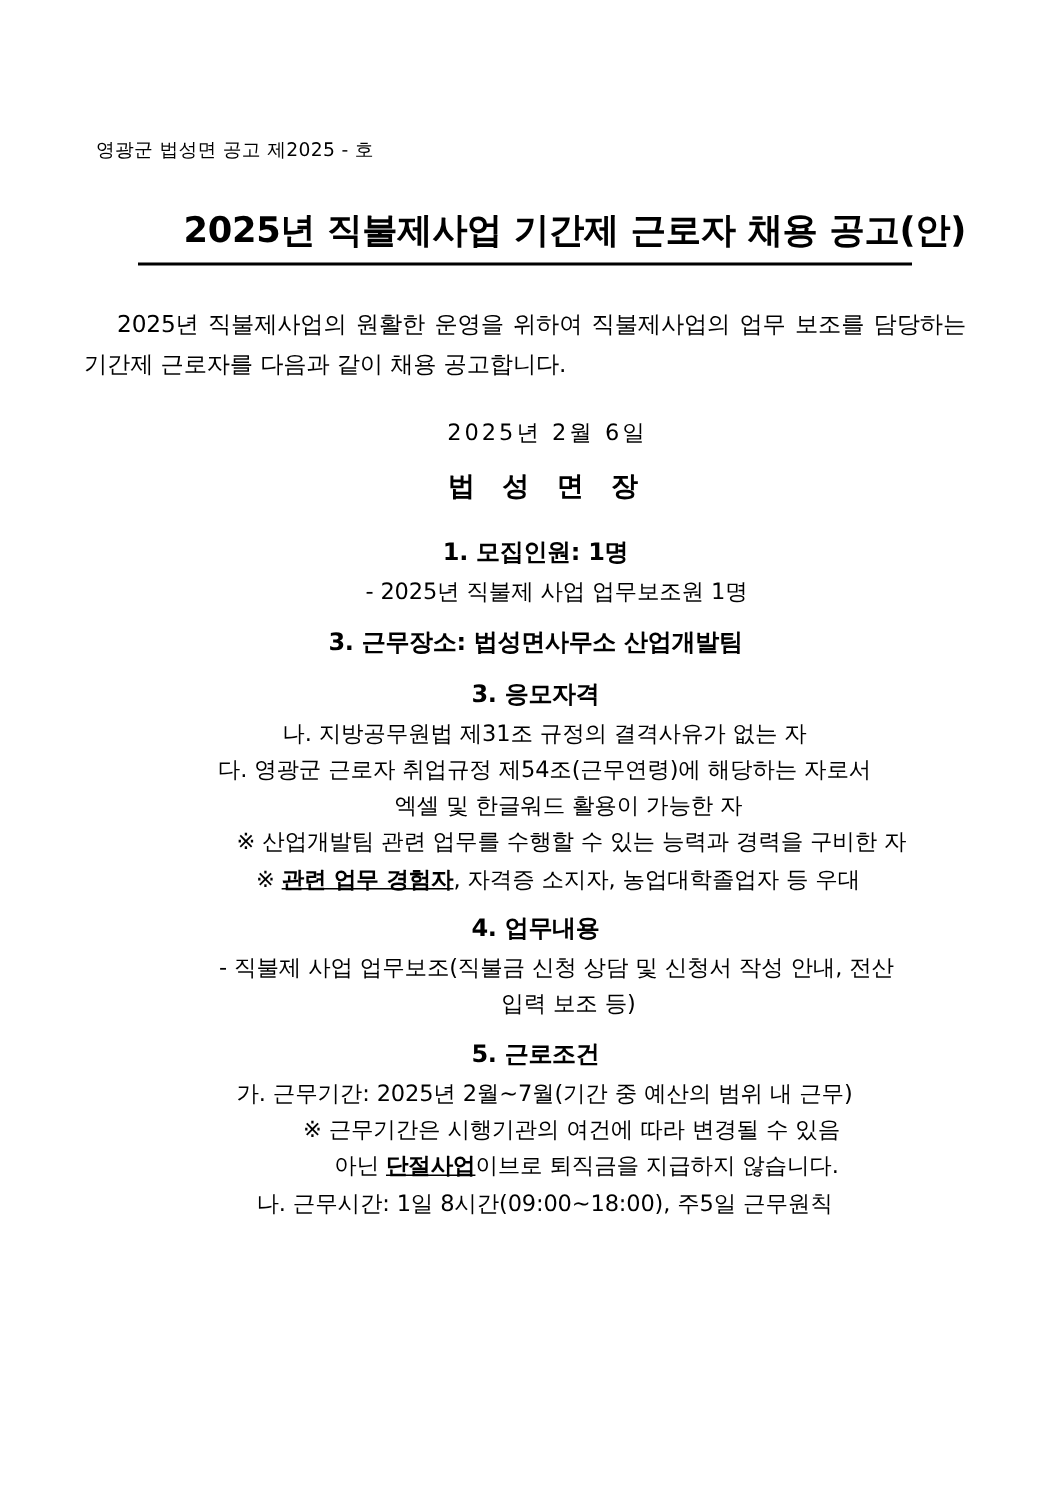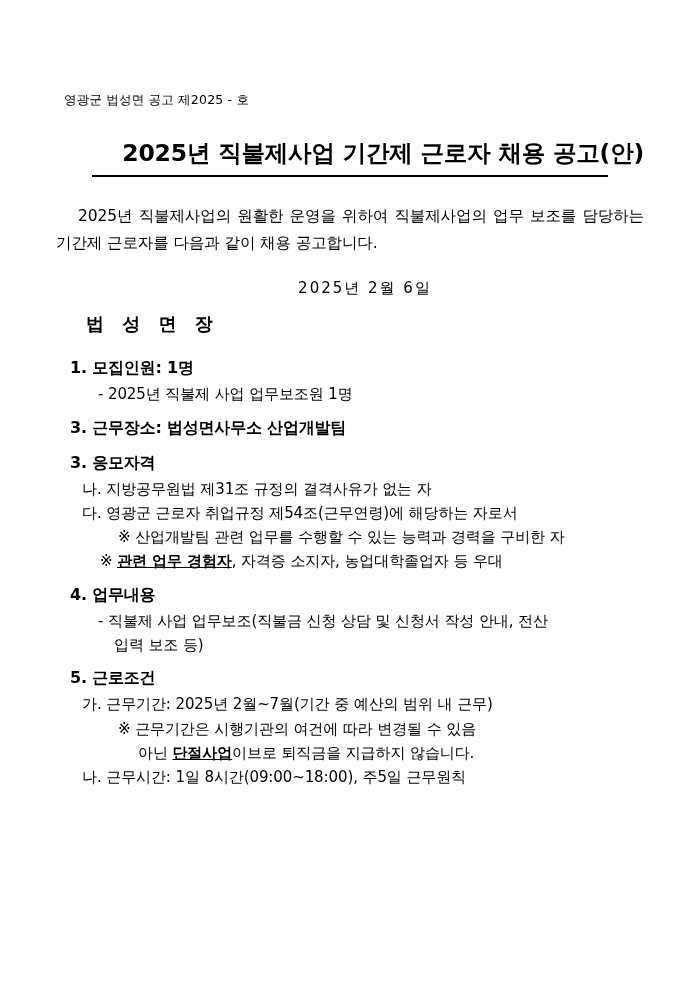--- a/index.html
+++ b/index.html
@@ -60,30 +60,32 @@
 
   
   .date-line {
     text-align: center;
     font-size: 15px;
     letter-spacing: 2px;
     margin: 10px 0 14px 0;
     padding-left: 30px;
   }
   .signer {
+    text-align: center;
     font-size: 18px;
     font-weight: bold;
     letter-spacing: 6px;
     margin: 0 0 22px 0;
     padding-left: 30px;
   }
 
   
   .sections {
     font-size: 15px;
+    text-align: center;
   }
   .section {
     margin-bottom: 3px;
   }
   .section-head {
     font-size: 16px;
     font-weight: bold;
     margin: 0 0 3px 0;
     padding-left: 14px;
     letter-spacing: -0.2px;
@@ -129,20 +131,21 @@
         <div class="gap"></div>
       </div>
       <div class="section">
         <div class="section-head">3. 근무장소: 법성면사무소 산업개발팀</div>
         <div class="gap"></div>
       </div>
       <div class="section">
         <div class="section-head">3. 응모자격</div>
         <div class="line lvl-ga">나. 지방공무원법 제31조 규정의 결격사유가 없는 자</div>
         <div class="line lvl-ga">다. 영광군 근로자 취업규정 제54조(근무연령)에 해당하는 자로서</div>
+        <div class="line lvl-cont">엑셀 및 한글워드 활용이 가능한 자</div>
         <div class="line lvl-note">※ 산업개발팀 관련 업무를 수행할 수 있는 능력과 경력을 구비한 자</div>
         <div class="line lvl-note2"><span>※ </span><span class="b-u">관련 업무 경험자</span><span>, 자격증 소지자, 농업대학졸업자 등 우대</span></div>
         <div class="gap"></div>
       </div>
       <div class="section">
         <div class="section-head">4. 업무내용</div>
         <div class="line lvl-dash">- 직불제 사업 업무보조(직불금 신청 상담 및 신청서 작성 안내, 전산</div>
         <div class="line lvl-cont">입력 보조 등)</div>
         <div class="gap"></div>
       </div>

